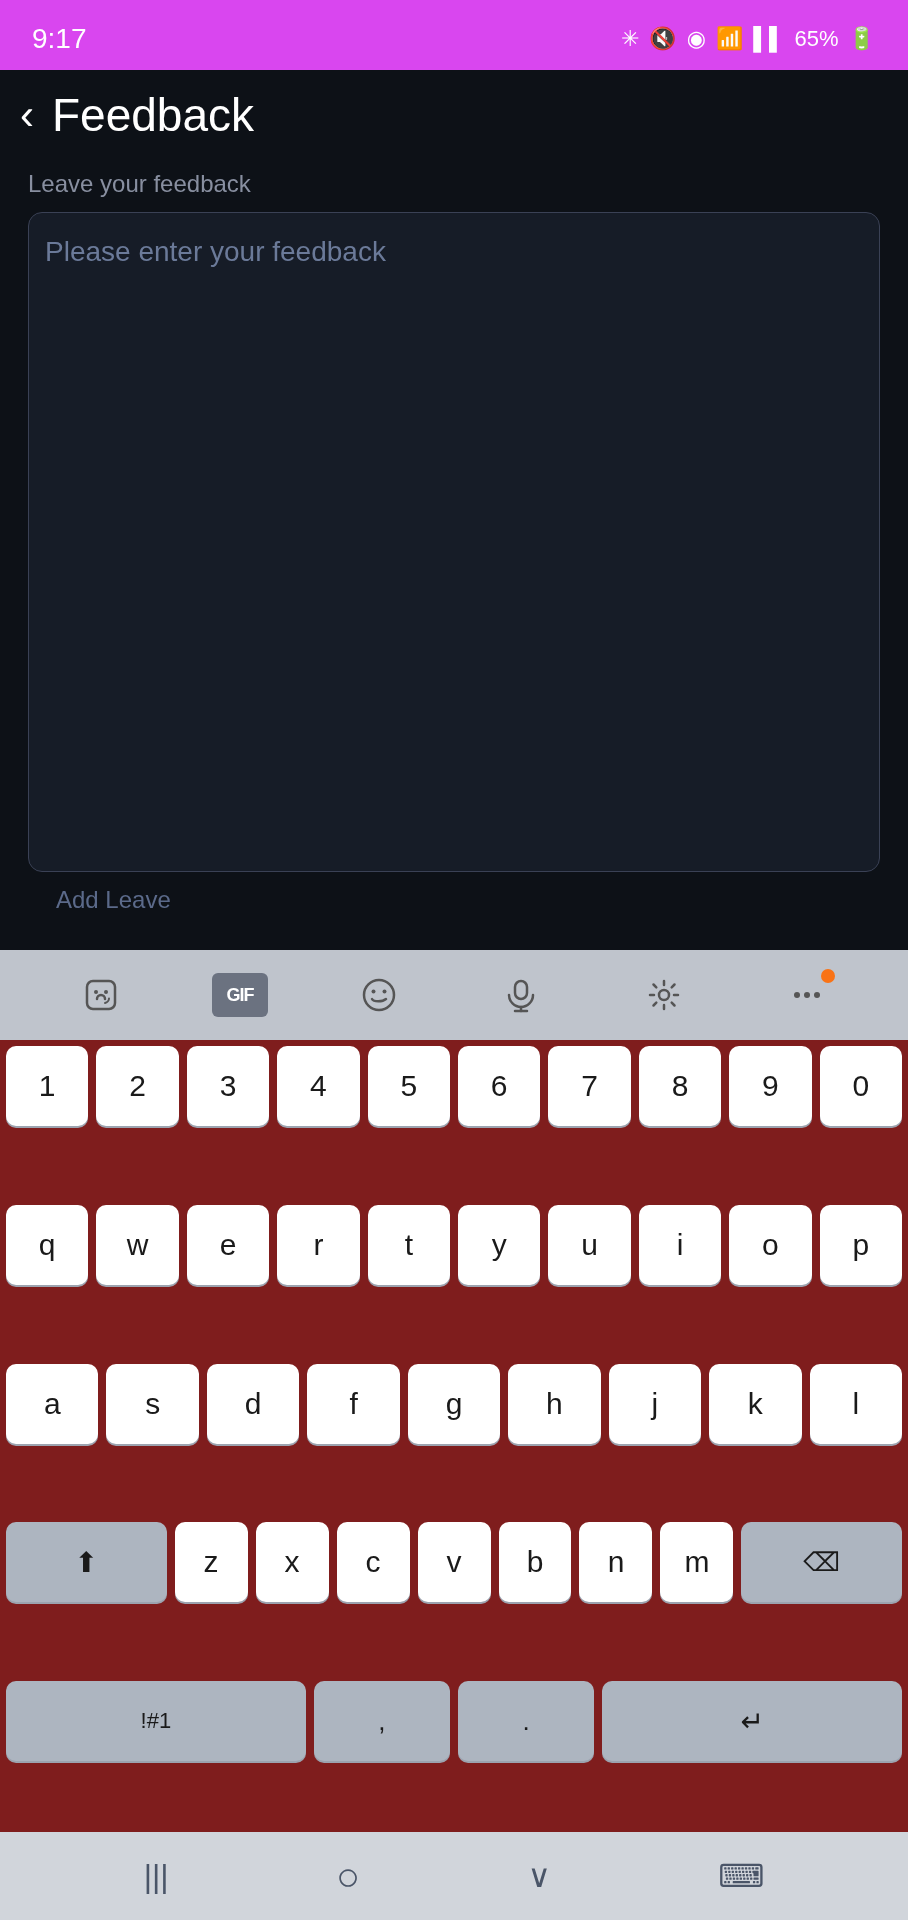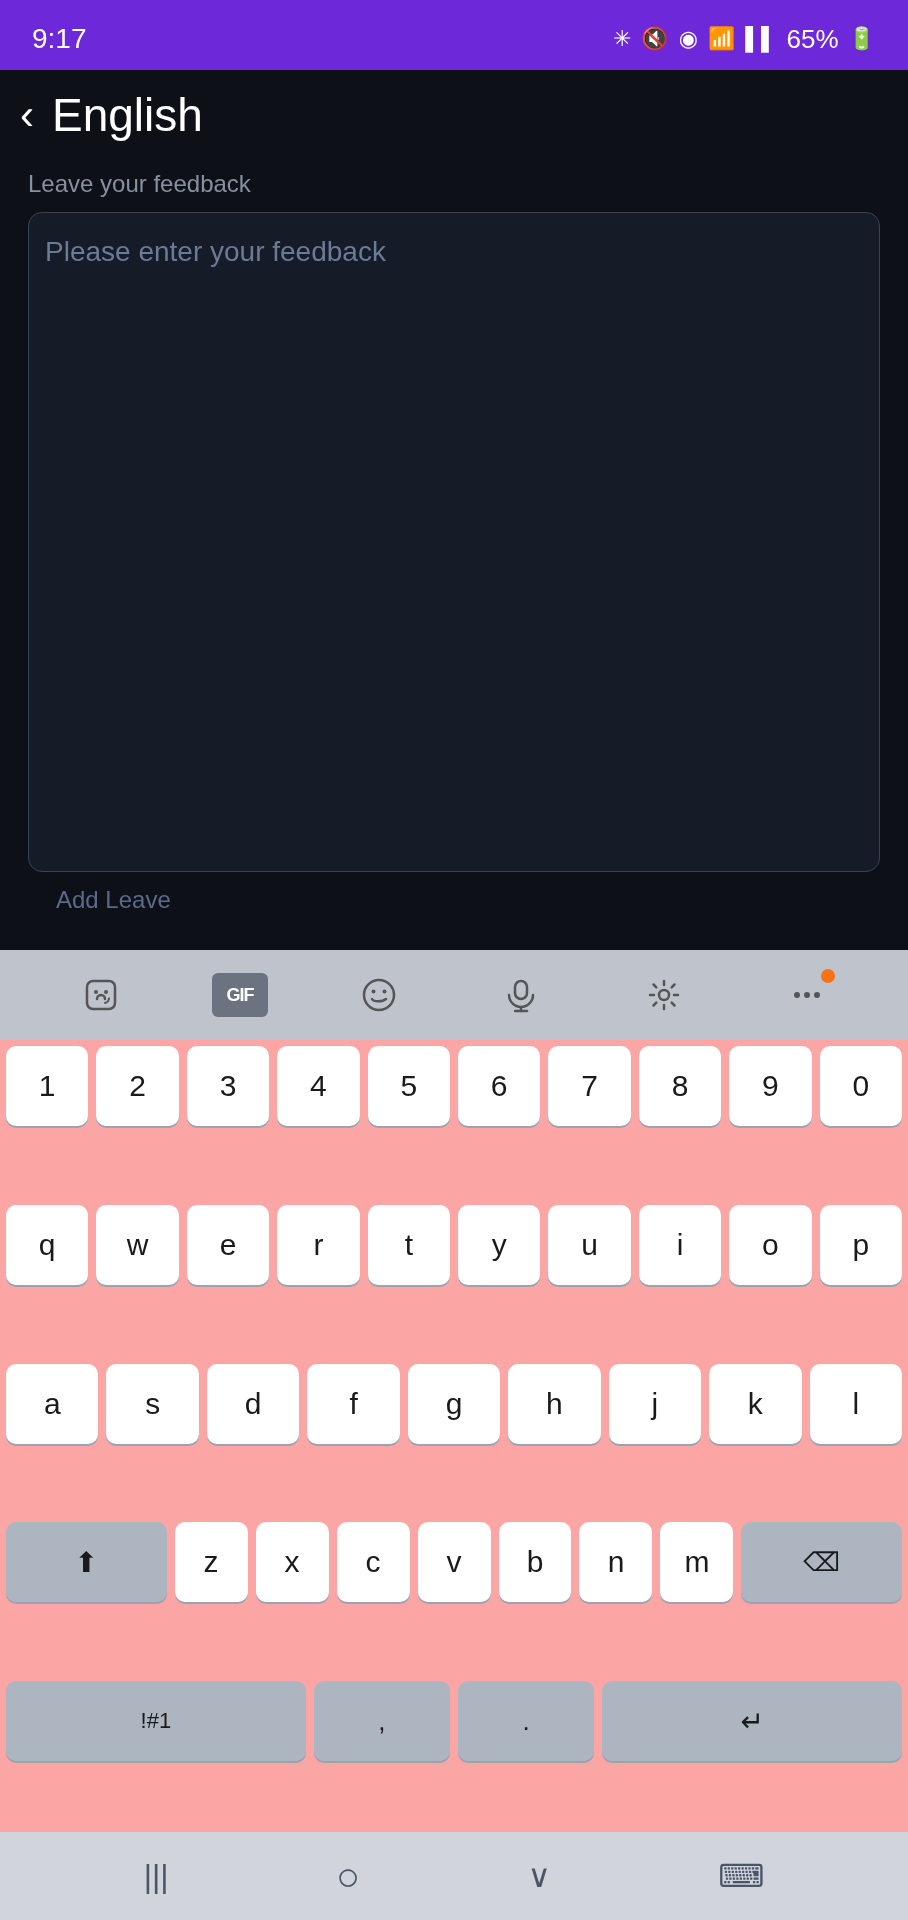--- a/index.html
+++ b/index.html
@@ -9,41 +9,41 @@
       height: 1920px;
       background: #0d1117;
       font-family: 'Segoe UI', Arial, sans-serif;
       overflow: hidden;
       display: flex;
       flex-direction: column;
     }
 
     
     .status-bar {
-      background: #6d28d9;
+      background: #d946ef;
       display: flex;
       justify-content: space-between;
       align-items: center;
       padding: 18px 32px 10px 32px;
       height: 70px;
     }
     .status-time {
       color: #ffffff;
       font-size: 28px;
       font-weight: 500;
     }
     .status-icons {
       display: flex;
       align-items: center;
       gap: 10px;
       color: #ffffff;
       font-size: 22px;
     }
     .battery-text {
-      font-size: 26px;
+      font-size: 22px;
       color: #fff;
     }
 
     
     .app-header {
       background: #0d1117;
       display: flex;
       align-items: center;
       padding: 18px 28px 18px 20px;
       height: 90px;
@@ -106,21 +106,21 @@
     }
 
     .add-image-label {
       color: #5b6a8a;
       font-size: 24px;
       padding: 14px 0 4px 28px;
     }
 
     
     .keyboard-area {
-      background: #fca5a5;
+      background: #7f1d1d;
       height: 970px;
       display: flex;
       flex-direction: column;
     }
 
     
     .keyboard-toolbar {
       background: #bfc4cc;
       height: 90px;
       display: flex;
@@ -244,21 +244,21 @@
     <span>◉</span>
     <span>📶</span>
     <span>▌▌</span>
     <span class="battery-text">65%</span>
     <span>🔋</span>
   </div>
 </div>
 
 <div class="app-header">
   <span class="back-button">‹</span>
-  <span class="header-title">English</span>
+  <span class="header-title">Feedback</span>
 </div>
 
 <div class="main-content">
   <div class="feedback-label">Leave your feedback</div>
   <div class="feedback-textarea-wrapper">
     <textarea class="feedback-textarea" placeholder="Please enter your feedback" style=""></textarea>
   </div>
   <div class="add-image-label">Add Leave</div>
 </div>
 

